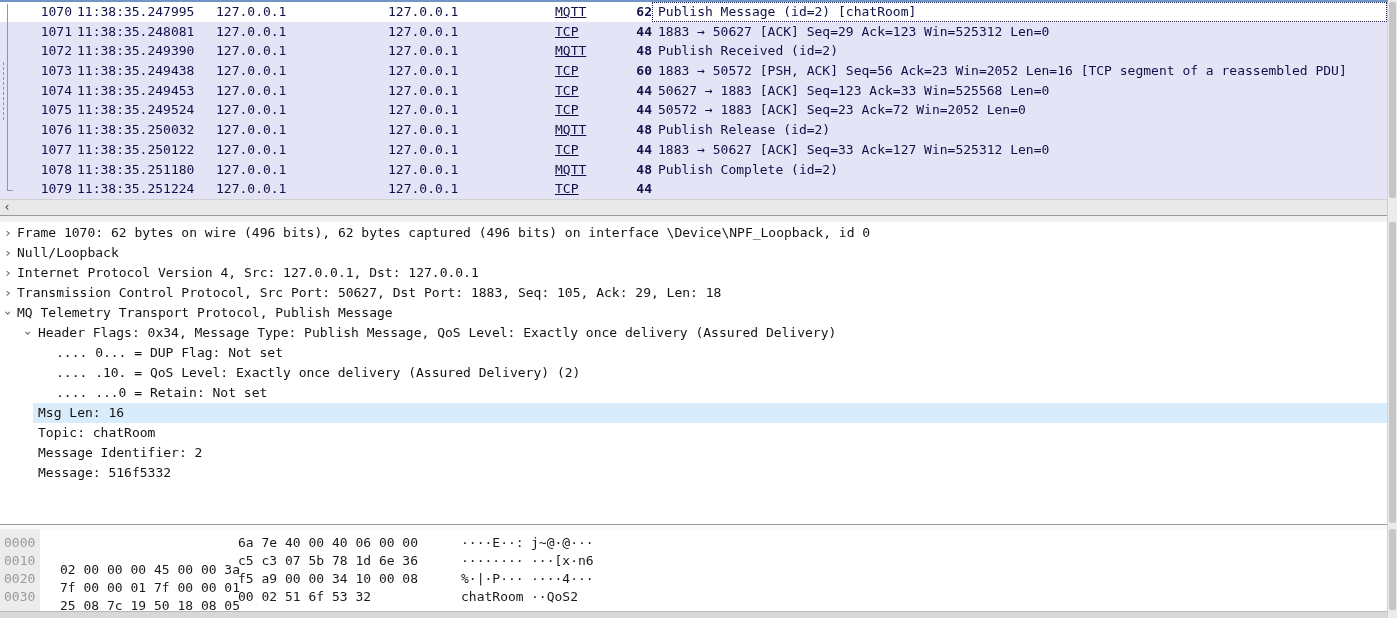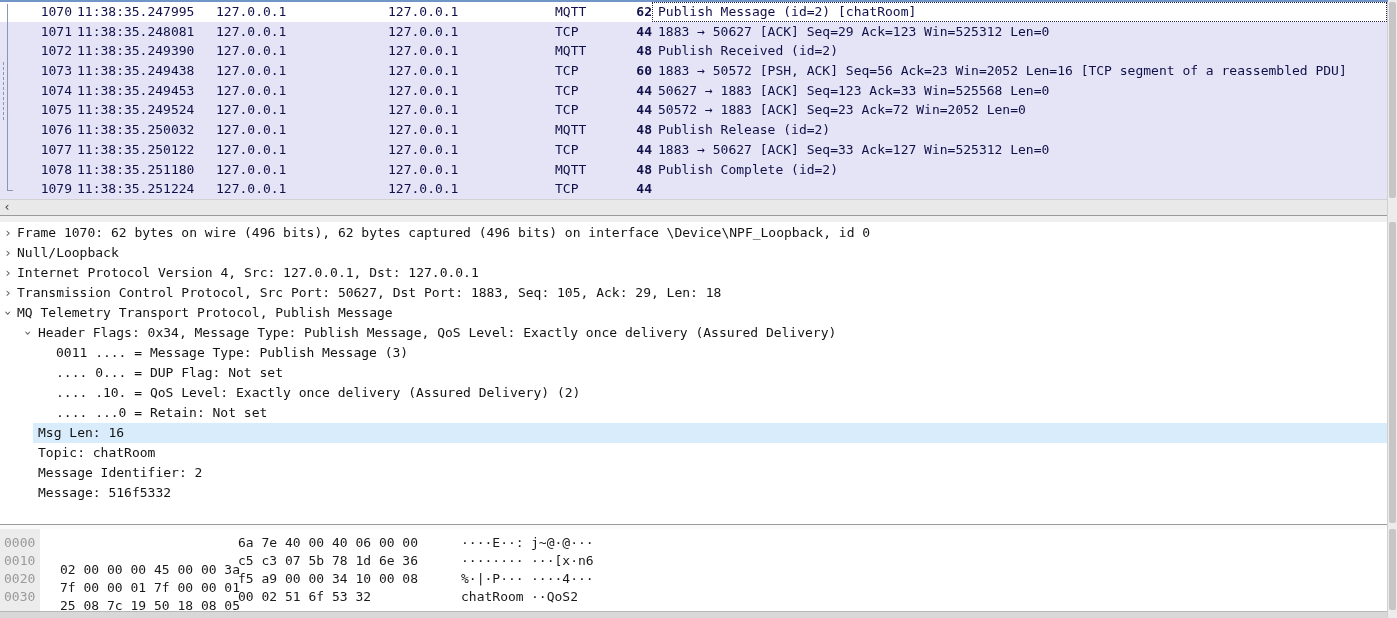--- a/index.html
+++ b/index.html
@@ -14,21 +14,21 @@
   #plist{top:0;height:199px;width:1388px;background:#e4e4f6;color:#10104a;}
   .topstrip{position:absolute;top:0;left:0;right:0;height:2px;background:#7096c8;z-index:3;}
   #plist-rows{position:absolute;top:2px;left:0;right:0;}
   .prow{position:relative;height:19.7px;line-height:19.7px;white-space:pre;}
   .prow.sel{background:#ffffff;}
   .pcell{position:absolute;top:0;height:100%;}
   .c-no{left:14px;width:58px;text-align:right;}
   .c-time{left:77px;text-align:right;}
   .c-src{left:216px;}
   .c-dst{left:388px;}
-  .c-proto{left:555px;}
+  .c-proto{left:555px;text-decoration:underline;}
   .c-len{left:596px;width:56px;text-align:right;font-weight:bold;}
   .c-info{left:658px;right:0;}
   .focus-cell{position:absolute;left:652px;right:1px;top:0;bottom:0;border:1px dotted #20204a;}
   .bracket-line{position:absolute;width:0;border-left:1px solid #8898b2;z-index:2;}
   .bracket-corner{position:absolute;height:0;border-top:1px solid #8898b2;z-index:2;}
   .bracket-dashed{position:absolute;width:0;border-left:1px dashed #8898b2;z-index:2;}
 
   
   #hscroll{top:199px;height:16px;width:1388px;background:#e9e9e9;border-top:1px solid #d2d2d2;}
   .harrow{position:absolute;left:0;top:0;width:14px;height:16px;line-height:15px;text-align:center;color:#3c3c3c;font-size:12px;}
@@ -94,21 +94,20 @@
 <div class="splitter" id="split1"></div>
 
 <div class="pane" id="dtree">
   <div id="dtree-rows">
       <div class="drow"><span class="exp e0">›</span><span class="dtext t0">Frame 1070: 62 bytes on wire (496 bits), 62 bytes captured (496 bits) on interface \Device\NPF_Loopback, id 0</span></div>
       <div class="drow"><span class="exp e0">›</span><span class="dtext t0">Null/Loopback</span></div>
       <div class="drow"><span class="exp e0">›</span><span class="dtext t0">Internet Protocol Version 4, Src: 127.0.0.1, Dst: 127.0.0.1</span></div>
       <div class="drow"><span class="exp e0">›</span><span class="dtext t0">Transmission Control Protocol, Src Port: 50627, Dst Port: 1883, Seq: 105, Ack: 29, Len: 18</span></div>
       <div class="drow"><span class="exp e0 open">›</span><span class="dtext t0">MQ Telemetry Transport Protocol, Publish Message</span></div>
       <div class="drow"><span class="exp e1 open">›</span><span class="dtext t1">Header Flags: 0x34, Message Type: Publish Message, QoS Level: Exactly once delivery (Assured Delivery)</span></div>
-      <div class="drow"><span class="dtext t2">0011 .... = Message Type: Publish Message (3)</span></div>
       <div class="drow"><span class="dtext t2">.... 0... = DUP Flag: Not set</span></div>
       <div class="drow"><span class="dtext t2">.... .10. = QoS Level: Exactly once delivery (Assured Delivery) (2)</span></div>
       <div class="drow"><span class="dtext t2">.... ...0 = Retain: Not set</span></div>
       <div class="drow sel"><span class="dtext t1">Msg Len: 16</span></div>
       <div class="drow"><span class="dtext t1">Topic: chatRoom</span></div>
       <div class="drow"><span class="dtext t1">Message Identifier: 2</span></div>
       <div class="drow"><span class="dtext t1">Message: 516f5332</span></div>
     </div>
 </div>
 

